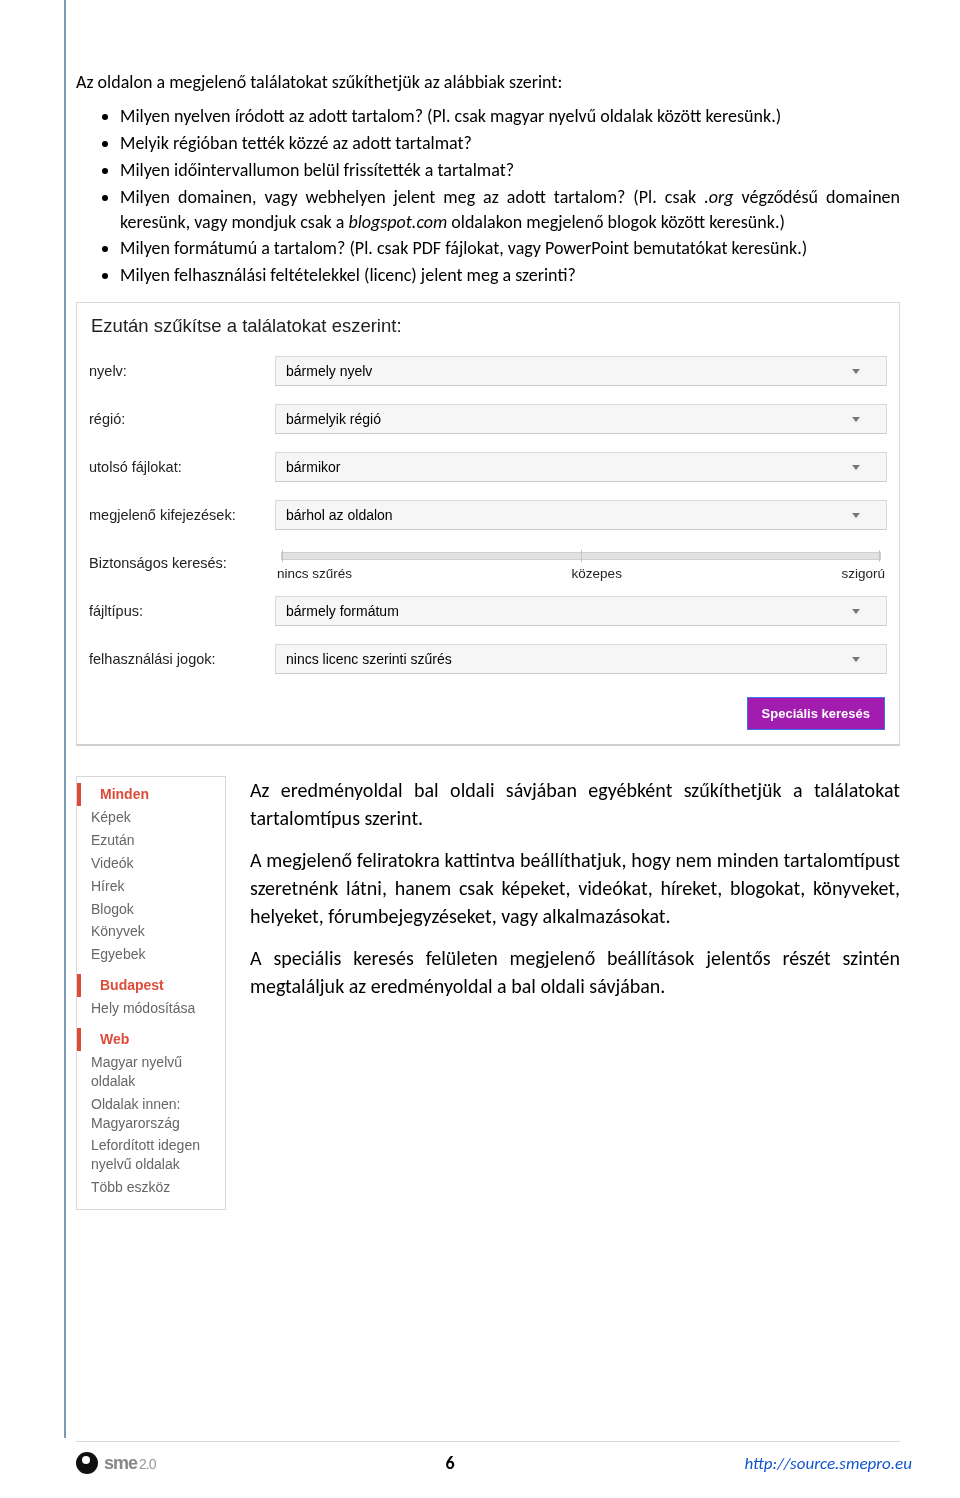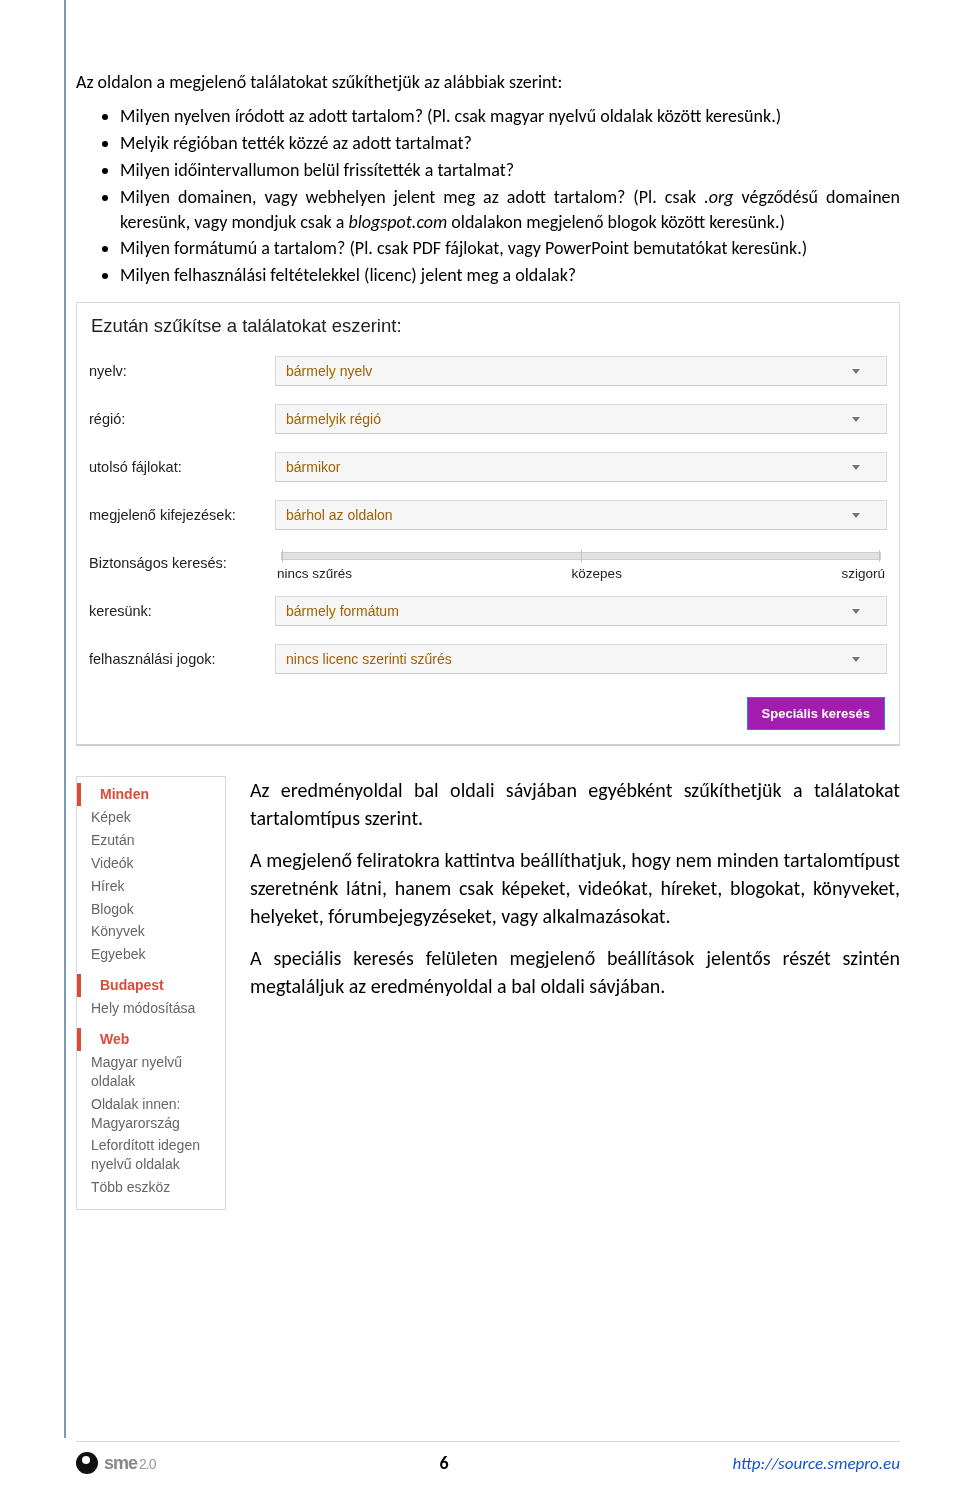--- a/index.html
+++ b/index.html
@@ -75,21 +75,21 @@
     height: 30px;
     background: #f6f6f6;
     border: 1px solid #d9d9d9;
     border-bottom-color: #ccc;
     font-size: 14px;
     color: #555;
     padding: 0 26px 0 10px;
     position: relative;
   }
   .adv-select { display:flex; align-items:center; justify-content:space-between;}
-  .adv-select .val { color:#a16207; }
+  .adv-select .val { color:#000000; }
   .caret {
     width: 0; height: 0;
     border-left: 4px solid transparent;
     border-right: 4px solid transparent;
     border-top: 5px solid #777;
   }
   .adv-input {
     background: #fff;
     padding: 0 10px;
   }
@@ -162,21 +162,21 @@
   .right-text {
     flex: 1;
     font-size: 20px;
     line-height: 1.4;
   }
   .right-text p { margin: 0 0 14px 0; text-align: justify; }
 
   
   .footer {
     position: absolute;
-    left: 76px; right: 60px; bottom: 24px;
+    left: 76px; right: 48px; bottom: 24px;
     display:flex; align-items:center; justify-content:space-between;
   }
   .footer .brand { display:flex; align-items:center; gap:6px; }
   .footer .logo {
     width:22px; height:22px; border-radius:50%;
     background:#111; position:relative;
   }
   .footer .logo::after{
     content:""; position:absolute; left:6px; top:4px; width:8px; height:8px;
     background:#fff; border-radius:50%;
@@ -199,21 +199,21 @@
   <div class="intro">Az oldalon a megjelenő találatokat szűkíthetjük az alábbiak szerint:</div>
 
   <ul class="bullets">
     <li>Milyen nyelven íródott az adott tartalom? (Pl. csak magyar nyelvű oldalak között keresünk.)</li>
     <li>Melyik régióban tették közzé az adott tartalmat?</li>
     <li>Milyen időintervallumon belül frissítették a tartalmat?</li>
     <li>
       <span>Milyen domainen, vagy webhelyen jelent meg az adott tartalom? (Pl. csak </span><span class="italic">.org</span><span> végződésű domainen keresünk, vagy mondjuk csak a </span><span class="italic">blogspot.com</span><span> oldalakon megjelenő blogok között keresünk.)</span>
     </li>
     <li>Milyen formátumú a tartalom? (Pl. csak PDF fájlokat, vagy PowerPoint bemutatókat keresünk.)</li>
-    <li>Milyen felhasználási feltételekkel (licenc) jelent meg a oldalak?</li>
+    <li>Milyen felhasználási feltételekkel (licenc) jelent meg a szerinti?</li>
   </ul>
 
   <div class="adv-panel">
     <div class="adv-title">Ezután szűkítse a találatokat eszerint:</div>
 
     <div class="adv-row">
       <div class="adv-label">nyelv:</div>
       <div class="adv-field">
         <div class="adv-select">
           <span class="val">bármely nyelv</span>
@@ -263,21 +263,21 @@
         </div>
         <div class="slider-labels">
           <span>nincs szűrés</span>
           <span>közepes</span>
           <span>szigorú</span>
         </div>
       </div>
     </div>
 
     <div class="adv-row">
-      <div class="adv-label">keresünk:</div>
+      <div class="adv-label">fájltípus:</div>
       <div class="adv-field">
         <div class="adv-select">
           <span class="val">bármely formátum</span>
           <span class="caret"></span>
         </div>
       </div>
     </div>
 
     <div class="adv-row">
       <div class="adv-label">felhasználási jogok:</div>

